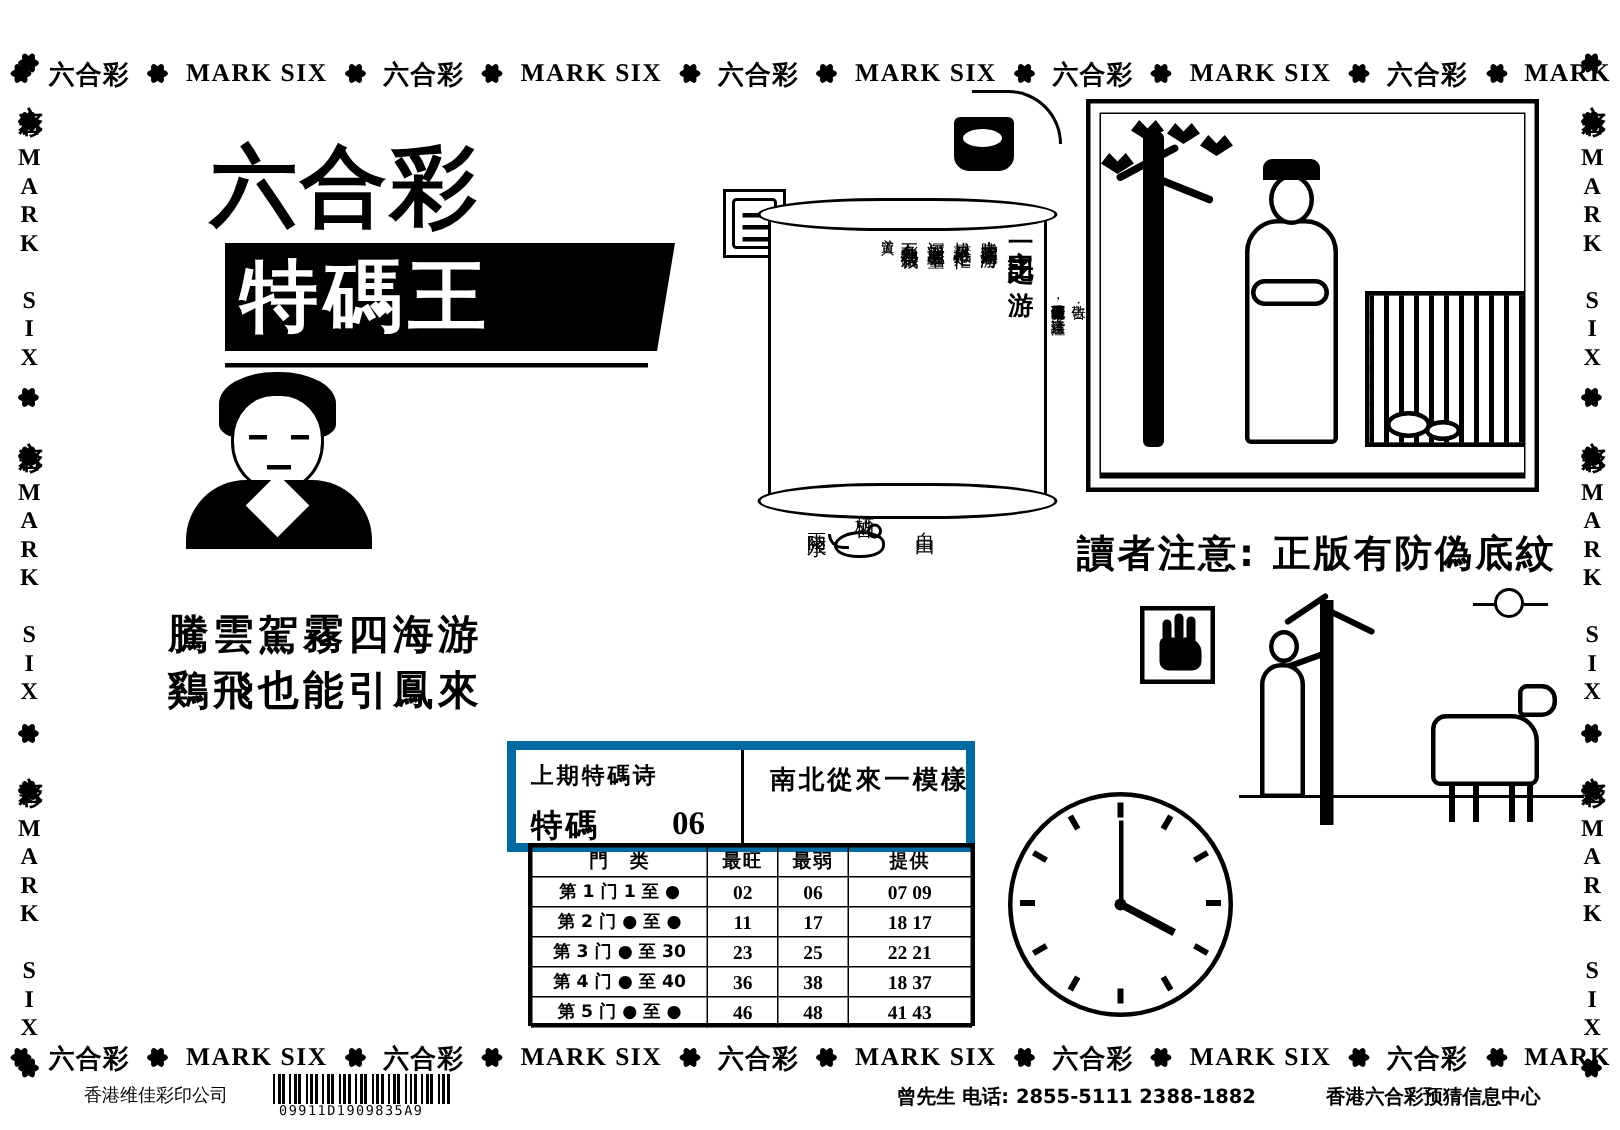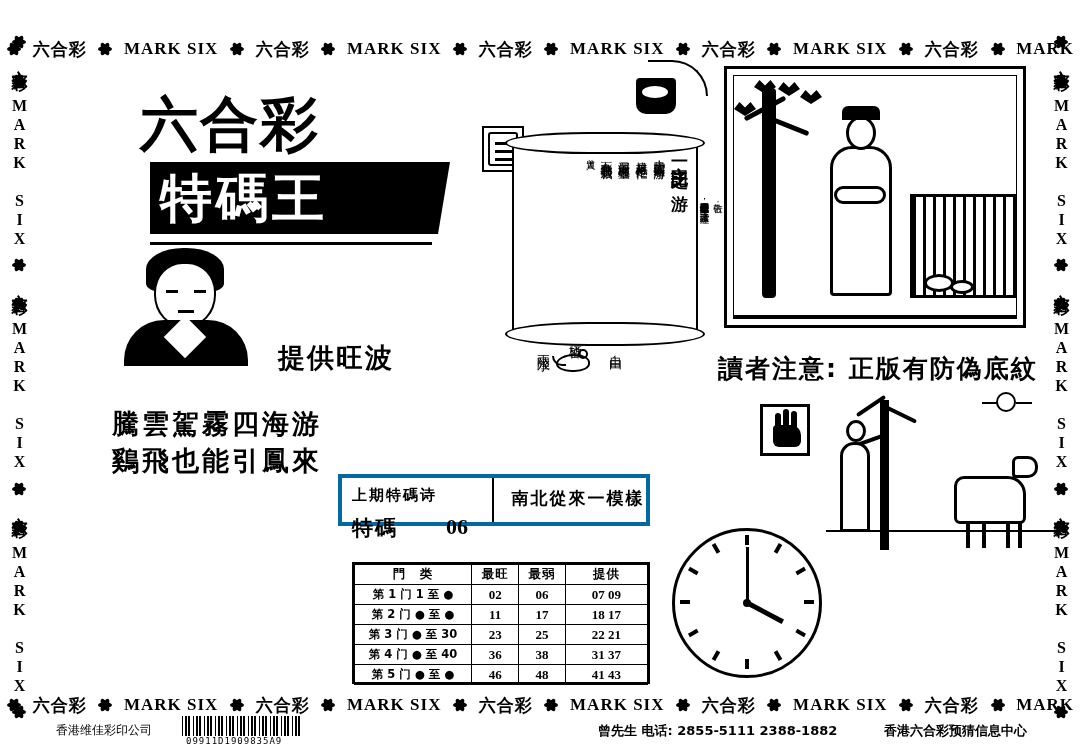--- a/index.html
+++ b/index.html
@@ -307,22 +307,22 @@
   }
   .circle-mark::before {
     content:""; position:absolute; left:-16px; top:8px; width:16px; height:2px; background:#000;
   }
   .circle-mark::after {
     content:""; position:absolute; left:18px; top:8px; width:16px; height:2px; background:#000;
   }
 
   
   .poem-box {
-    position:absolute; left:338px; top:474px; width:312px; height:52px;
-    border:4px solid #0369a1; background:#fff;
+    position:absolute; left:338px; top:494px; width:312px; height:74px;
+    border:6px solid #0369a1; background:#fff;
   }
   .poem-div { position:absolute; left:150px; top:0; width:2px; height:100%; background:#000; }
   .poem-label {
     position:absolute; left:10px; top:8px;
     font-family:"DejaVu Sans", sans-serif; font-weight:bold; font-size:15px; letter-spacing:2px;
   }
   .poem-code-label {
     position:absolute; left:10px; top:36px;
     font-family:"DejaVu Sans", sans-serif; font-weight:bold; font-size:21px; letter-spacing:2px;
   }
@@ -548,21 +548,20 @@
     <div class="hair"></div>
     <div class="face"></div>
     <div class="eye l"></div>
     <div class="eye r"></div>
     <div class="mouth"></div>
     <div class="body"></div>
     <div class="collar"></div>
   </div>
 
 
-  <div class="provide">提供旺波</div>
 
   <div class="couplet">
     <div>騰雲駕霧四海游</div>
     <div>鷄飛也能引鳳來</div>
   </div>
 
   <div class="seal">
     <div class="glyph"></div>
   </div>
 
@@ -677,21 +676,21 @@
         <tr>
           <td class="lbl">第 3 门 ● 至 30</td>
           <td class="val">23</td>
           <td class="val">25</td>
           <td class="val">22  21</td>
         </tr>
         <tr>
           <td class="lbl">第 4 门 ● 至 40</td>
           <td class="val">36</td>
           <td class="val">38</td>
-          <td class="val">31  37</td>
+          <td class="val">18  37</td>
         </tr>
         <tr>
           <td class="lbl">第 5 门 ● 至 ●</td>
           <td class="val">46</td>
           <td class="val">48</td>
           <td class="val">41  43</td>
         </tr>
       </tbody>
     </table>
   </div>

